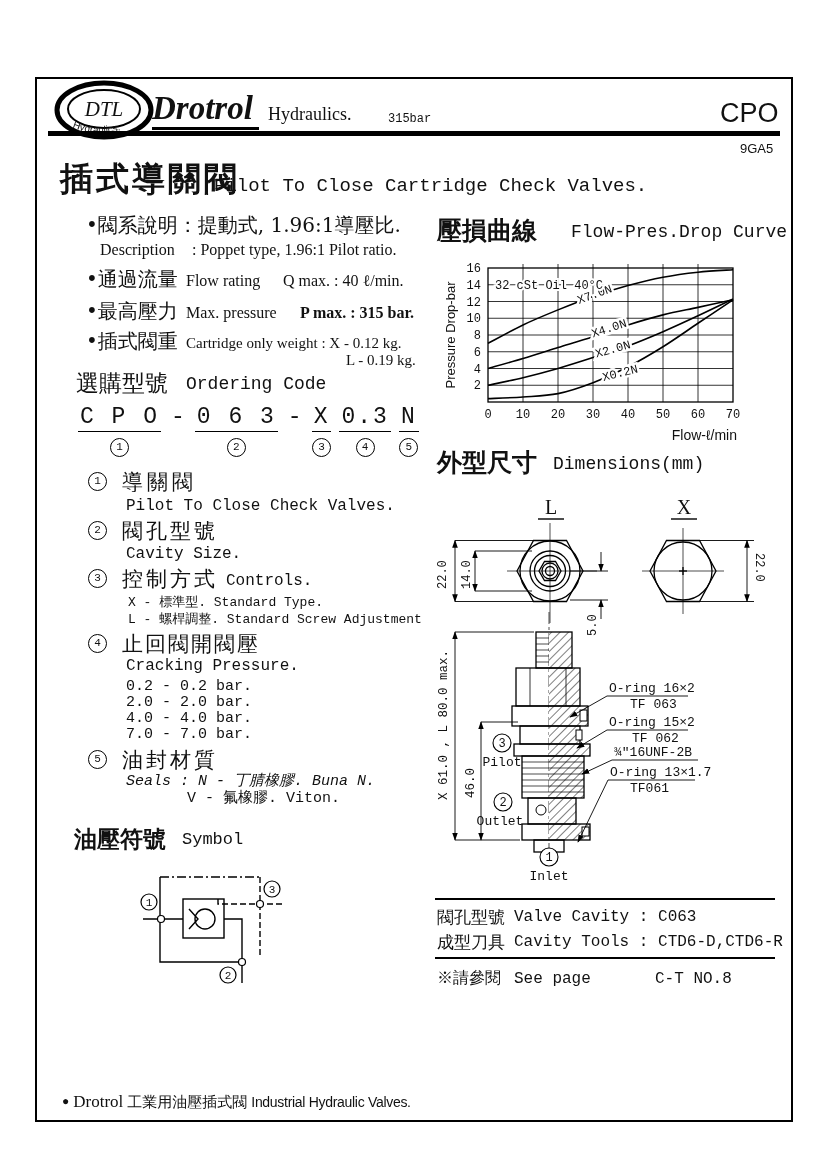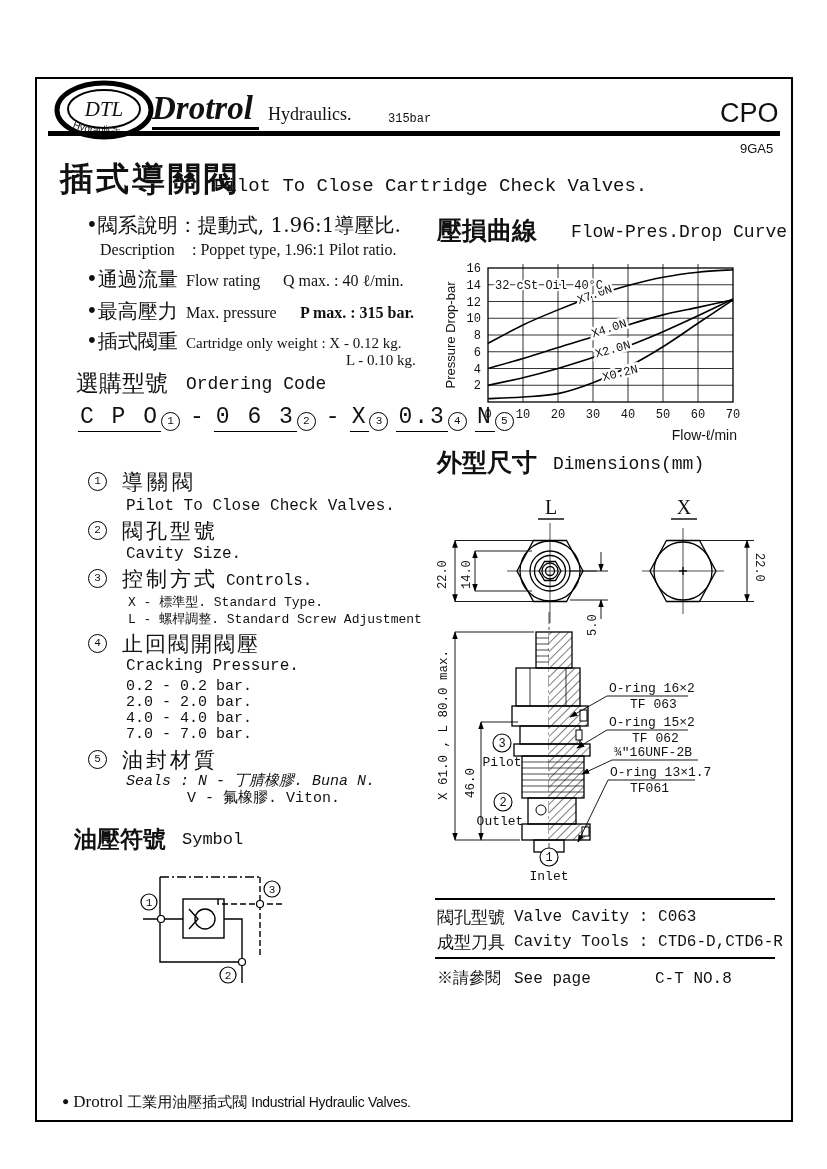--- a/index.html
+++ b/index.html
@@ -7,21 +7,21 @@
         font-family:"Liberation Serif","DejaVu Serif",serif;color:#111;}
   .abs{position:absolute;}
   .mono{font-family:"Liberation Mono","DejaVu Sans Mono",monospace;}
   .sans{font-family:"Liberation Sans","DejaVu Sans",sans-serif;}
   .zh{font-family:"DejaVu Serif","Liberation Serif",serif;}
   #frame{position:absolute;left:35px;top:77px;width:754px;height:1041px;border:2px solid #000;}
   .rule{position:absolute;background:#000;}
   .circ{display:inline-flex;align-items:center;justify-content:center;
         width:17px;height:17px;border:1.3px solid #000;border-radius:50%;
         font-family:"Liberation Mono","DejaVu Sans Mono",monospace;font-size:11px;line-height:1;}
-  .codegrp{display:flex;flex-direction:row;align-items:center;}
+  .codegrp{display:flex;flex-direction:column;align-items:center;}
   .codegrp .chars{font-size:23px;letter-spacing:2px;border-bottom:1.6px solid #000;padding:0 2px 1px 2px;}
   .codegrp .circ{margin-top:6px;}
   .dash{font-size:23px;padding:0 10px;}
   svg text{fill:#111;}
 </style>
 </head>
 <body>
 
 <div id="page">
   <div id="frame"></div>
@@ -60,21 +60,21 @@
   <div class="abs zh" style="left:86px;top:298px;font-size:20px;">
     <span>•</span><span>最高壓力</span>
   </div>
   <div class="abs" style="left:186px;top:304px;font-size:16px;">Max. pressure</div>
   <div class="abs" style="left:300px;top:304px;font-size:16px;font-weight:bold;">P max. : 315 bar.</div>
 
   <div class="abs zh" style="left:86px;top:328px;font-size:20px;">
     <span>•</span><span>插式閥重</span>
   </div>
   <div class="abs" style="left:186px;top:335px;font-size:15px;">Cartridge only weight : X - 0.12 kg.</div>
-  <div class="abs" style="left:346px;top:352px;font-size:15px;">L - 0.10 kg.</div>
+  <div class="abs" style="left:346px;top:352px;font-size:15px;">L - 0.19 kg.</div>
 
   <div class="abs zh" style="left:76px;top:368px;font-size:23px;font-weight:normal;">選購型號</div>
   <div class="abs mono" style="left:186px;top:374px;font-size:18px;">Ordering Code</div>
 
   <div class="abs mono" style="left:78px;top:404px;display:flex;align-items:flex-start;">
     <div class="codegrp">
       <span class="chars">C P O</span>
       <span class="circ">1</span>
     </div>
     <span class="dash">-</span>

